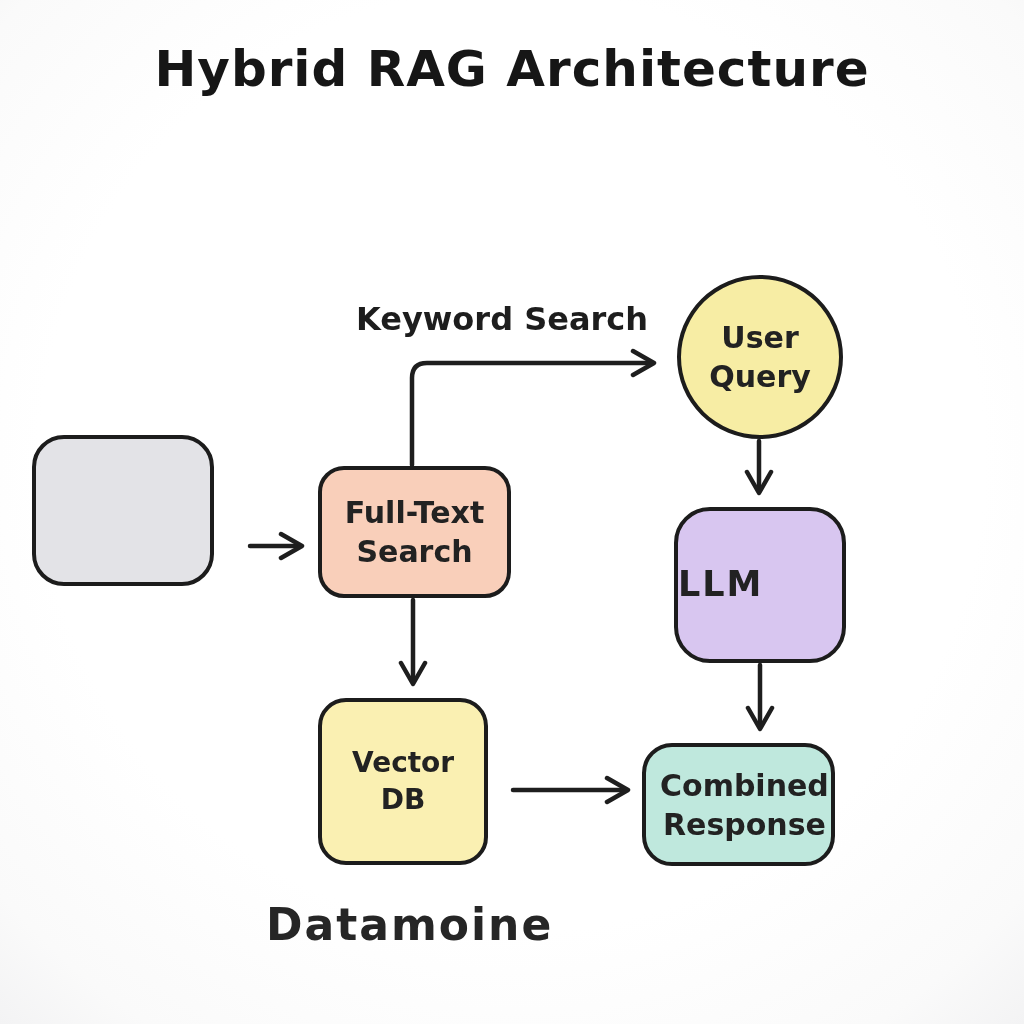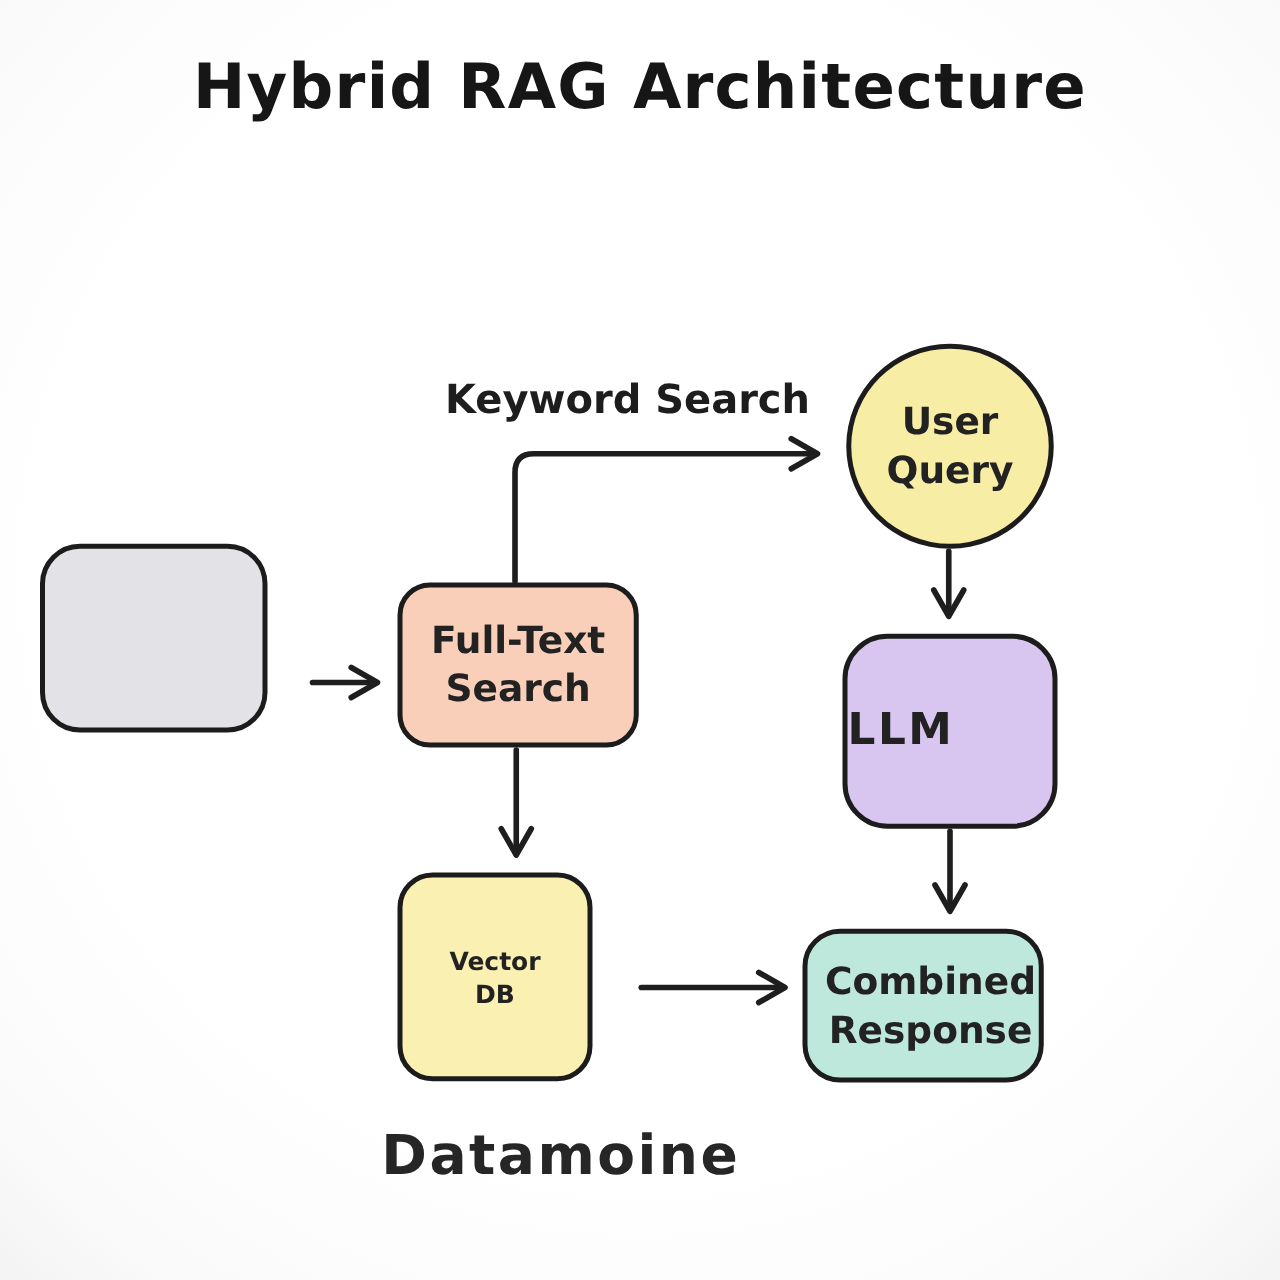--- a/index.html
+++ b/index.html
@@ -85,24 +85,24 @@
   .node-llm {
     left: 674px; top: 507px;
     width: 172px; height: 156px;
     border-radius: 36px;
     background: #d8c6f0;
     font-size: 35px;
     letter-spacing: 2px;
   }
   .node-vectordb {
     left: 318px; top: 698px;
-    width: 156px; height: 167px;
+    width: 170px; height: 167px;
     border-radius: 28px;
     background: #faf0b2;
-    font-size: 20px;
+    font-size: 28px;
     padding: 0 30px;
   }
   .node-combined {
     left: 642px; top: 743px;
     width: 193px; height: 123px;
     border-radius: 30px;
     background: #bfe8dd;
     font-size: 30px;
     padding: 0 14px;
   }
@@ -113,21 +113,20 @@
     font-weight: bold;
     color: #1d1d1d;
   }
   .watermark {
     position: absolute;
     left: 266px; top: 899px;
     font-size: 44px;
     font-weight: bold;
     letter-spacing: 2px;
     color: #262626;
-    margin-left: 39px;
   }
 </style>
 </head>
 <body>
 
 <div class="canvas">
 
   <div class="title">Hybrid RAG Architecture</div>
 
   <svg class="edges-layer" viewBox="0 0 1024 1024" xmlns="http://www.w3.org/2000/svg">

